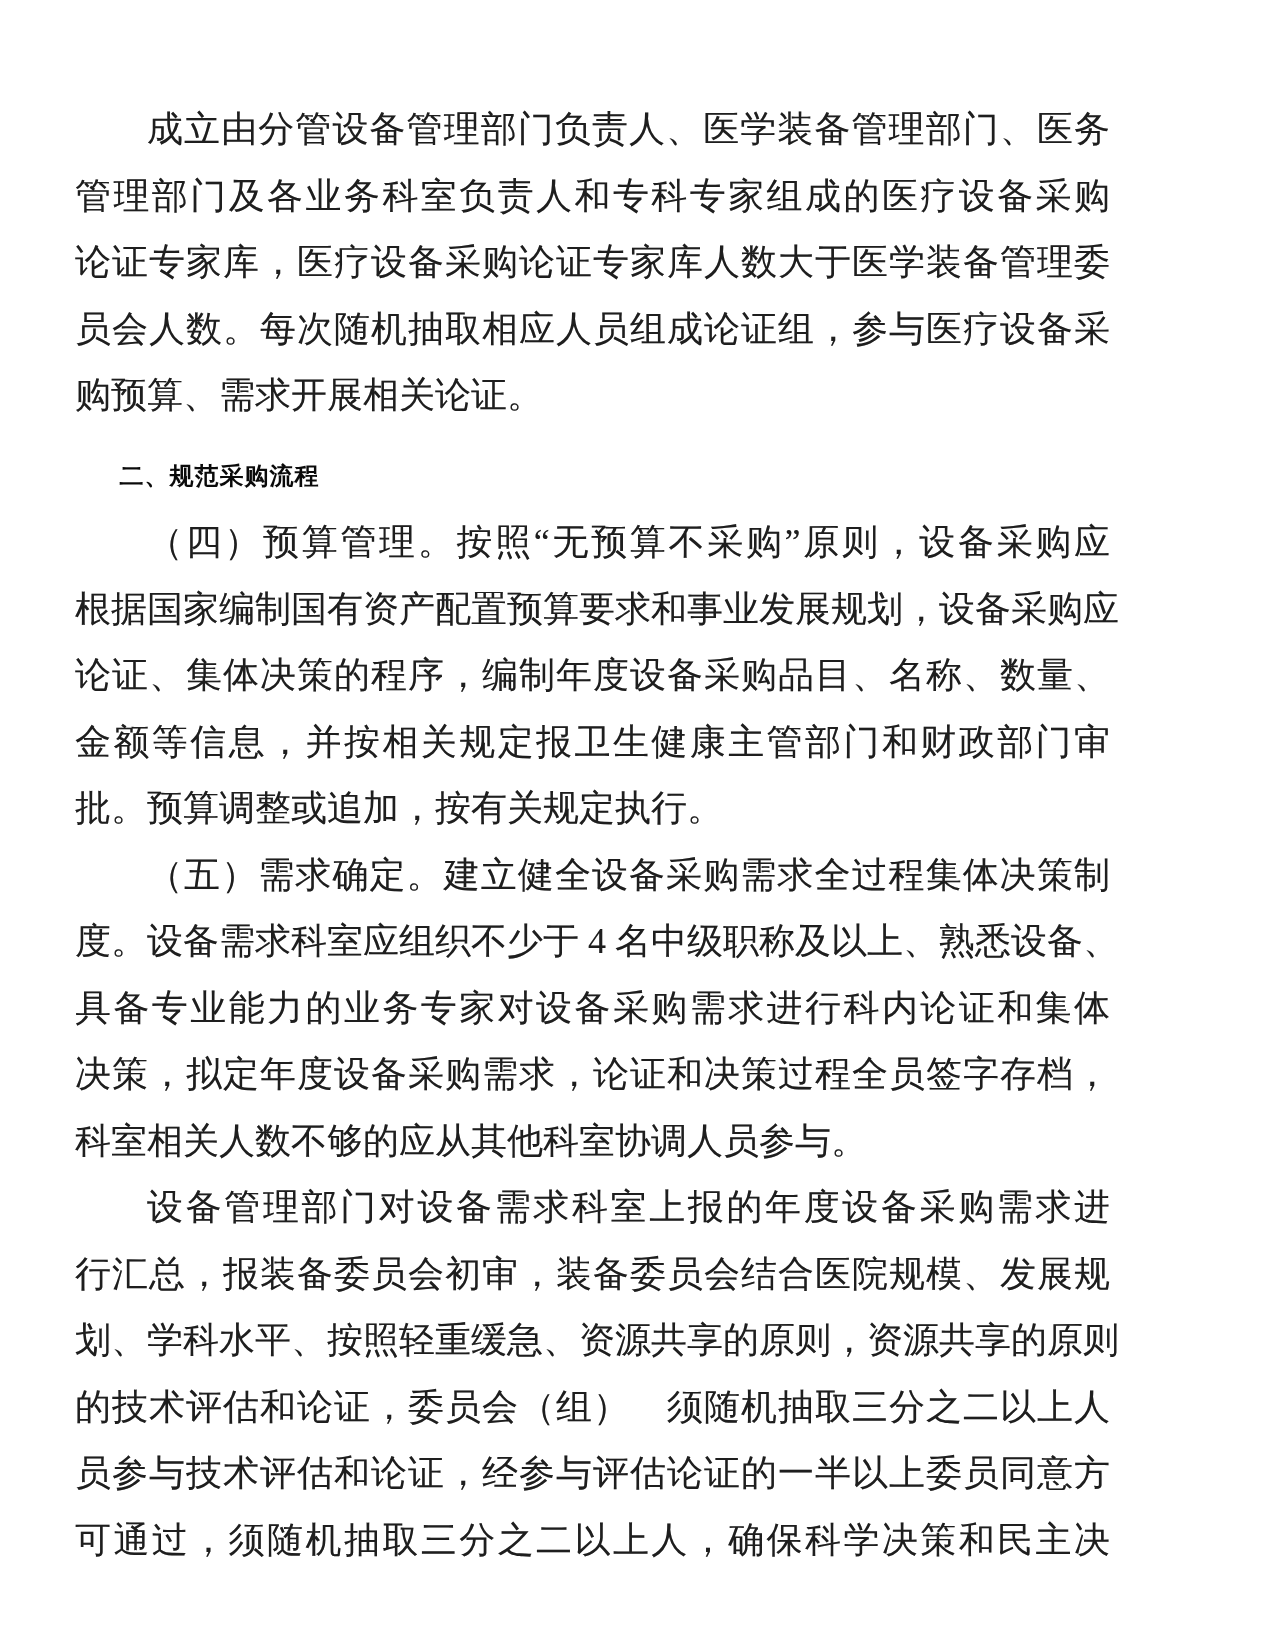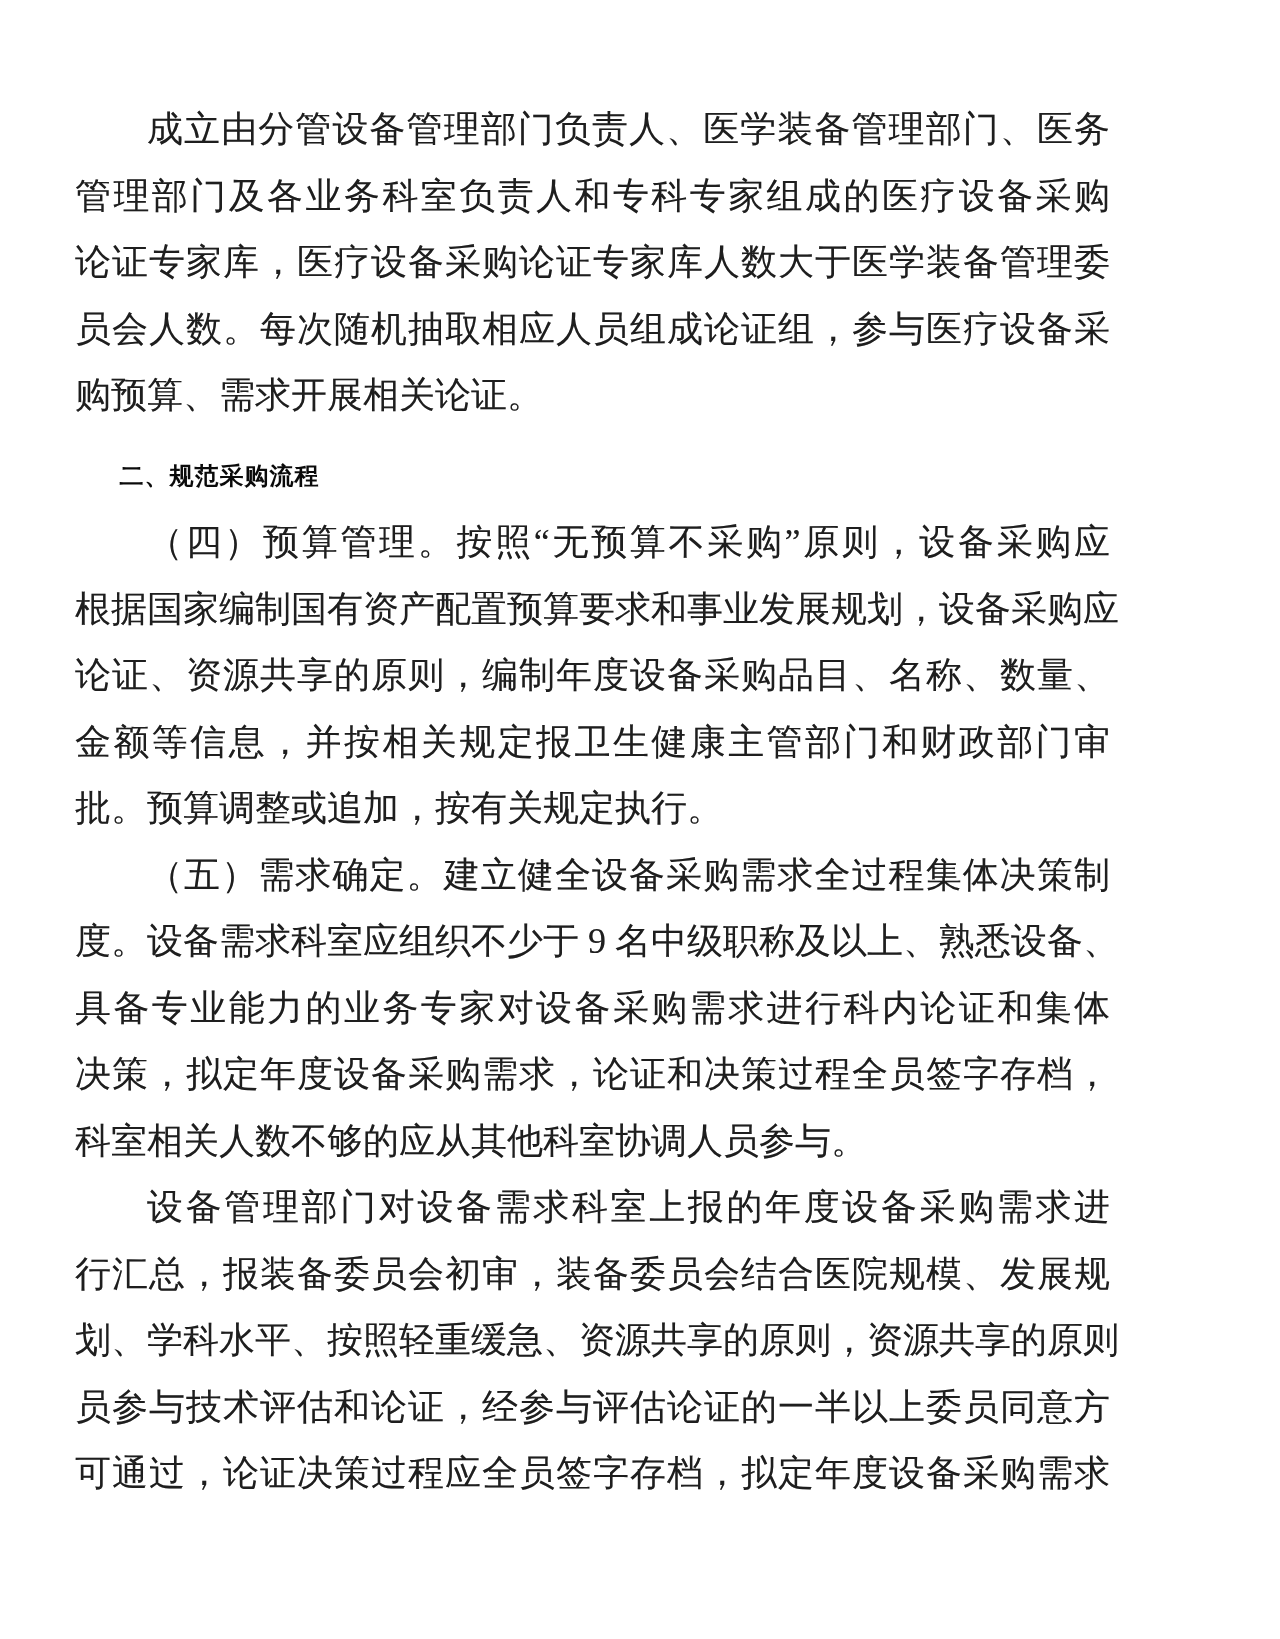--- a/index.html
+++ b/index.html
@@ -63,30 +63,31 @@
     <p class="line indent">成立由分管设备管理部门负责人、医学装备管理部门、医务</p>
     <p class="line">管理部门及各业务科室负责人和专科专家组成的医疗设备采购</p>
     <p class="line">论证专家库，医疗设备采购论证专家库人数大于医学装备管理委</p>
     <p class="line">员会人数。每次随机抽取相应人员组成论证组，参与医疗设备采</p>
     <p class="line last">购预算、需求开展相关论证。</p>
 
     <h2 class="heading">二、规范采购流程</h2>
 
     <p class="line indent">（四）预算管理。按照“无预算不采购”原则，设备采购应</p>
     <p class="line">根据国家编制国有资产配置预算要求和事业发展规划，设备采购应</p>
-    <p class="line">论证、资源共享的原则，编制年度设备采购品目、名称、数量、</p>
+    <p class="line">论证、集体决策的程序，编制年度设备采购品目、名称、数量、</p>
     <p class="line">金额等信息，并按相关规定报卫生健康主管部门和财政部门审</p>
     <p class="line last">批。预算调整或追加，按有关规定执行。</p>
 
     <p class="line indent">（五）需求确定。建立健全设备采购需求全过程集体决策制</p>
-    <p class="line">度。设备需求科室应组织不少于 9 名中级职称及以上、熟悉设备、</p>
+    <p class="line">度。设备需求科室应组织不少于 4 名中级职称及以上、熟悉设备、</p>
     <p class="line">具备专业能力的业务专家对设备采购需求进行科内论证和集体</p>
     <p class="line">决策，拟定年度设备采购需求，论证和决策过程全员签字存档，</p>
     <p class="line last">科室相关人数不够的应从其他科室协调人员参与。</p>
 
     <p class="line indent">设备管理部门对设备需求科室上报的年度设备采购需求进</p>
     <p class="line">行汇总，报装备委员会初审，装备委员会结合医院规模、发展规</p>
     <p class="line">划、学科水平、按照轻重缓急、资源共享的原则，资源共享的原则</p>
+    <p class="line">的技术评估和论证，委员会（组）　须随机抽取三分之二以上人</p>
     <p class="line">员参与技术评估和论证，经参与评估论证的一半以上委员同意方</p>
-    <p class="line">可通过，论证决策过程应全员签字存档，拟定年度设备采购需求</p>
+    <p class="line">可通过，须随机抽取三分之二以上人，确保科学决策和民主决</p>
 
   </div>
 </div>
 
 </body></html>

